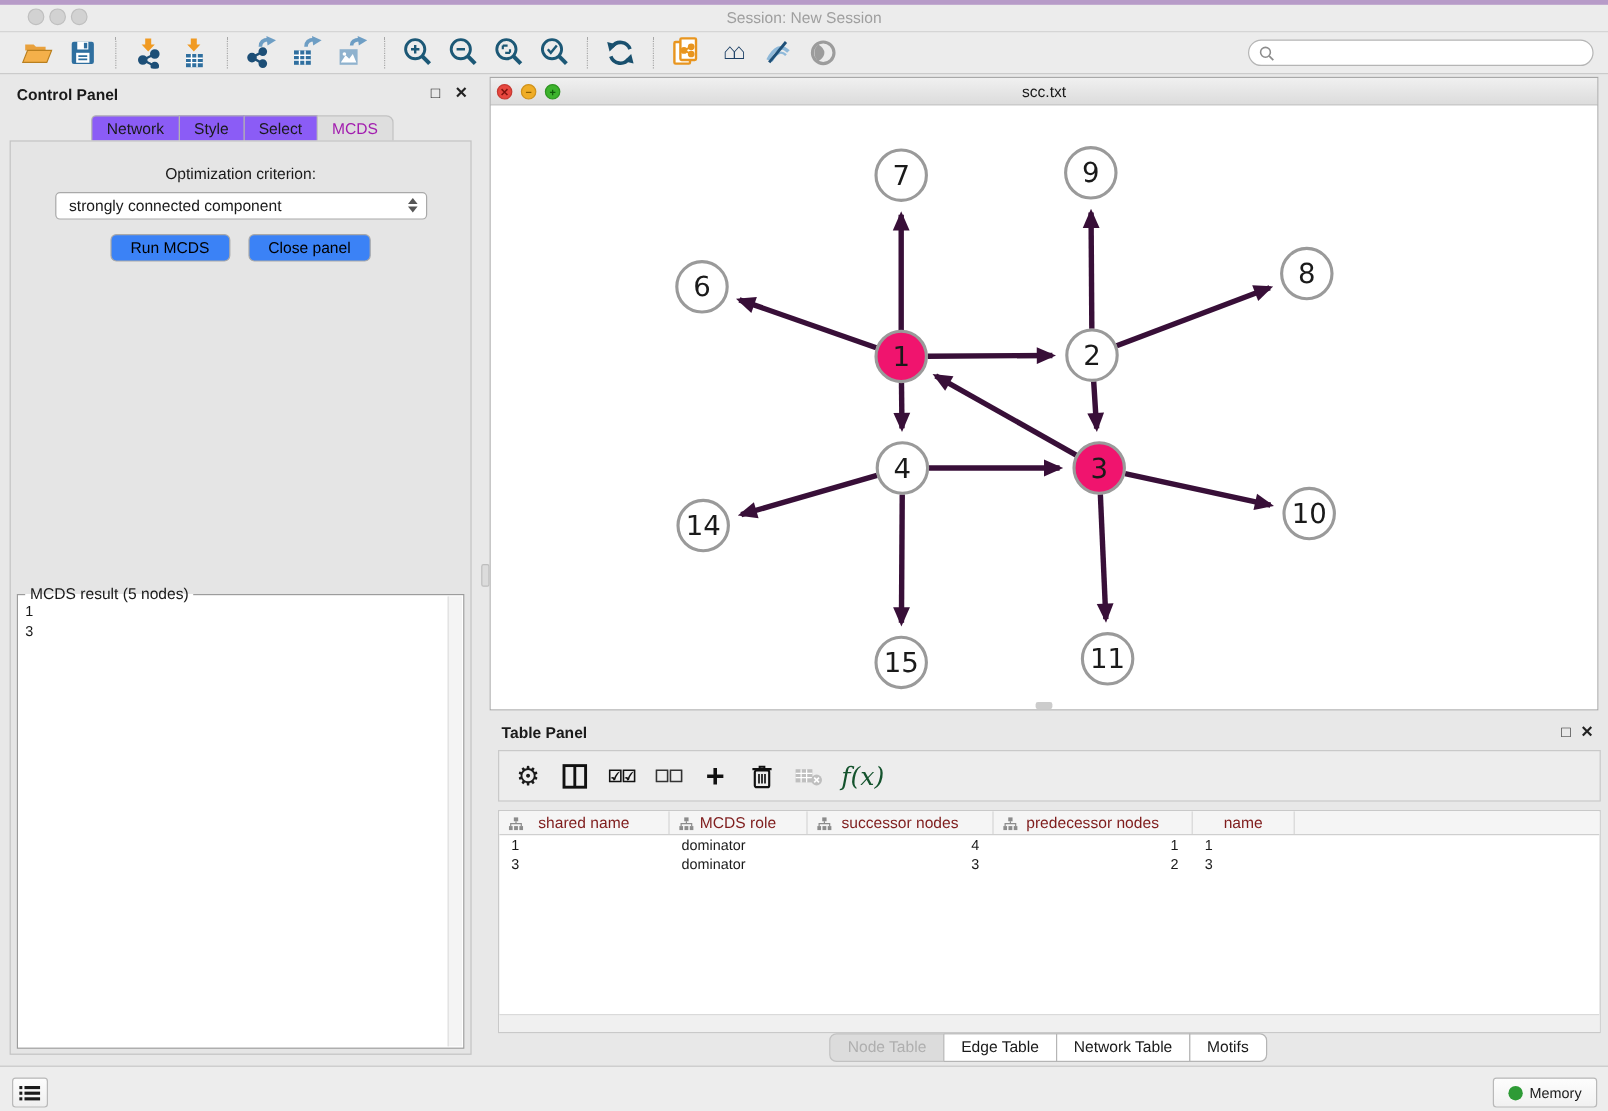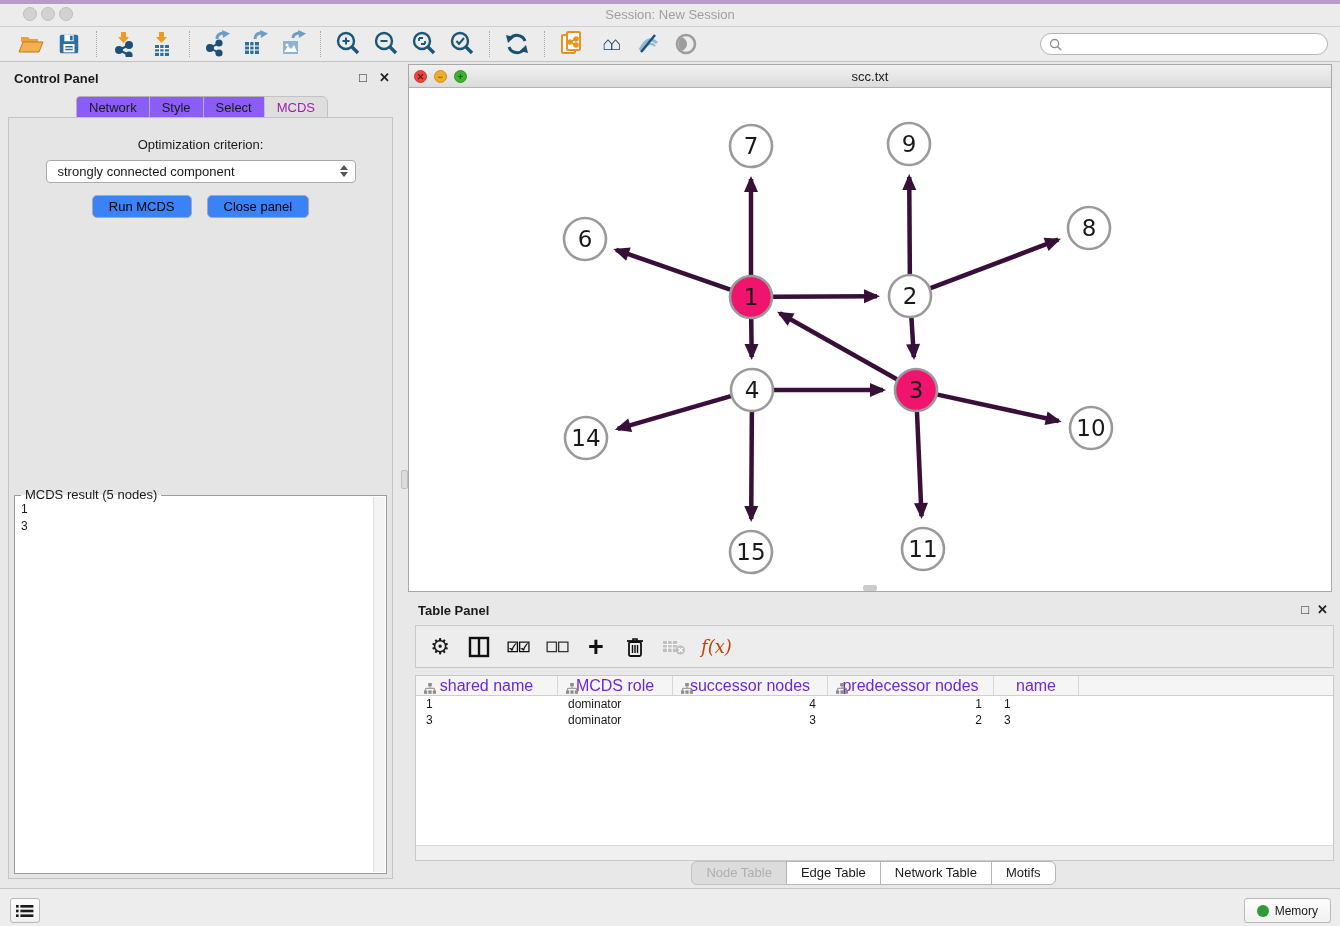--- a/index.html
+++ b/index.html
@@ -78,25 +78,25 @@
 
   
   .tpanel { position:absolute; left:408px; top:533px; width:932px; height:293px; }
   .tp-toolbar { position:absolute; left:7px; top:30px; width:919px; height:43px; background:#EDEDED;
                 border:1px solid #C9C9C9; display:flex; align-items:center; padding-left:12px; gap:15px; }
   .tico { display:flex; align-items:center; justify-content:center; min-width:24px; height:26px; }
   .glyph-gear { font-size:22px; color:#1A1A1A; }
   .glyph-checks { font-size:14px; font-weight:bold; color:#111; letter-spacing:-1px; }
   .glyph-unchecks { font-size:14px; font-weight:bold; color:#333; letter-spacing:-1px; }
   .glyph-plus { font-size:27px; font-weight:bold; color:#111; line-height:22px; }
-  .glyph-fx { font-family:"DejaVu Serif", serif; font-style:italic; font-size:18px; color:#c2410c; }
+  .glyph-fx { font-family:"DejaVu Serif", serif; font-style:italic; font-size:21px; color:#14532d; }
   .tp-table { position:absolute; left:7px; top:80px; width:919px; height:186px; background:#FFF;
               border:1px solid #C9C9C9; overflow:hidden; }
   .tp-head { display:flex; height:20px; background:#F5F5F5; border-bottom:1px solid #CFCFCF; }
-  .tp-th { display:flex; align-items:center; border-right:1px solid #D6D6D6; font-size:16px; color:#6d28d9;
+  .tp-th { display:flex; align-items:center; border-right:1px solid #D6D6D6; font-size:13px; color:#7f1d1d;
            position:relative; }
   .tp-th .thlabel { flex:1; text-align:center; }
   .tp-th .thicon { position:absolute; left:8px; top:4px; }
   .tp-row { display:flex; height:16px; font-size:12px; }
   .tp-td { overflow:hidden; white-space:nowrap; }
   .tp-scroll { position:absolute; left:0; right:0; bottom:0; height:15px; background:#F0F0F0;
                border-top:1px solid #DADADA; }
   .tp-tabs { position:absolute; left:0; right:0; bottom:3px; display:flex; justify-content:center; }
   .tp-tab { padding:3px 14px 4px 14px; background:#FFF; border:1px solid #B5B5B5; margin-left:-1px;
             font-size:13px; }

